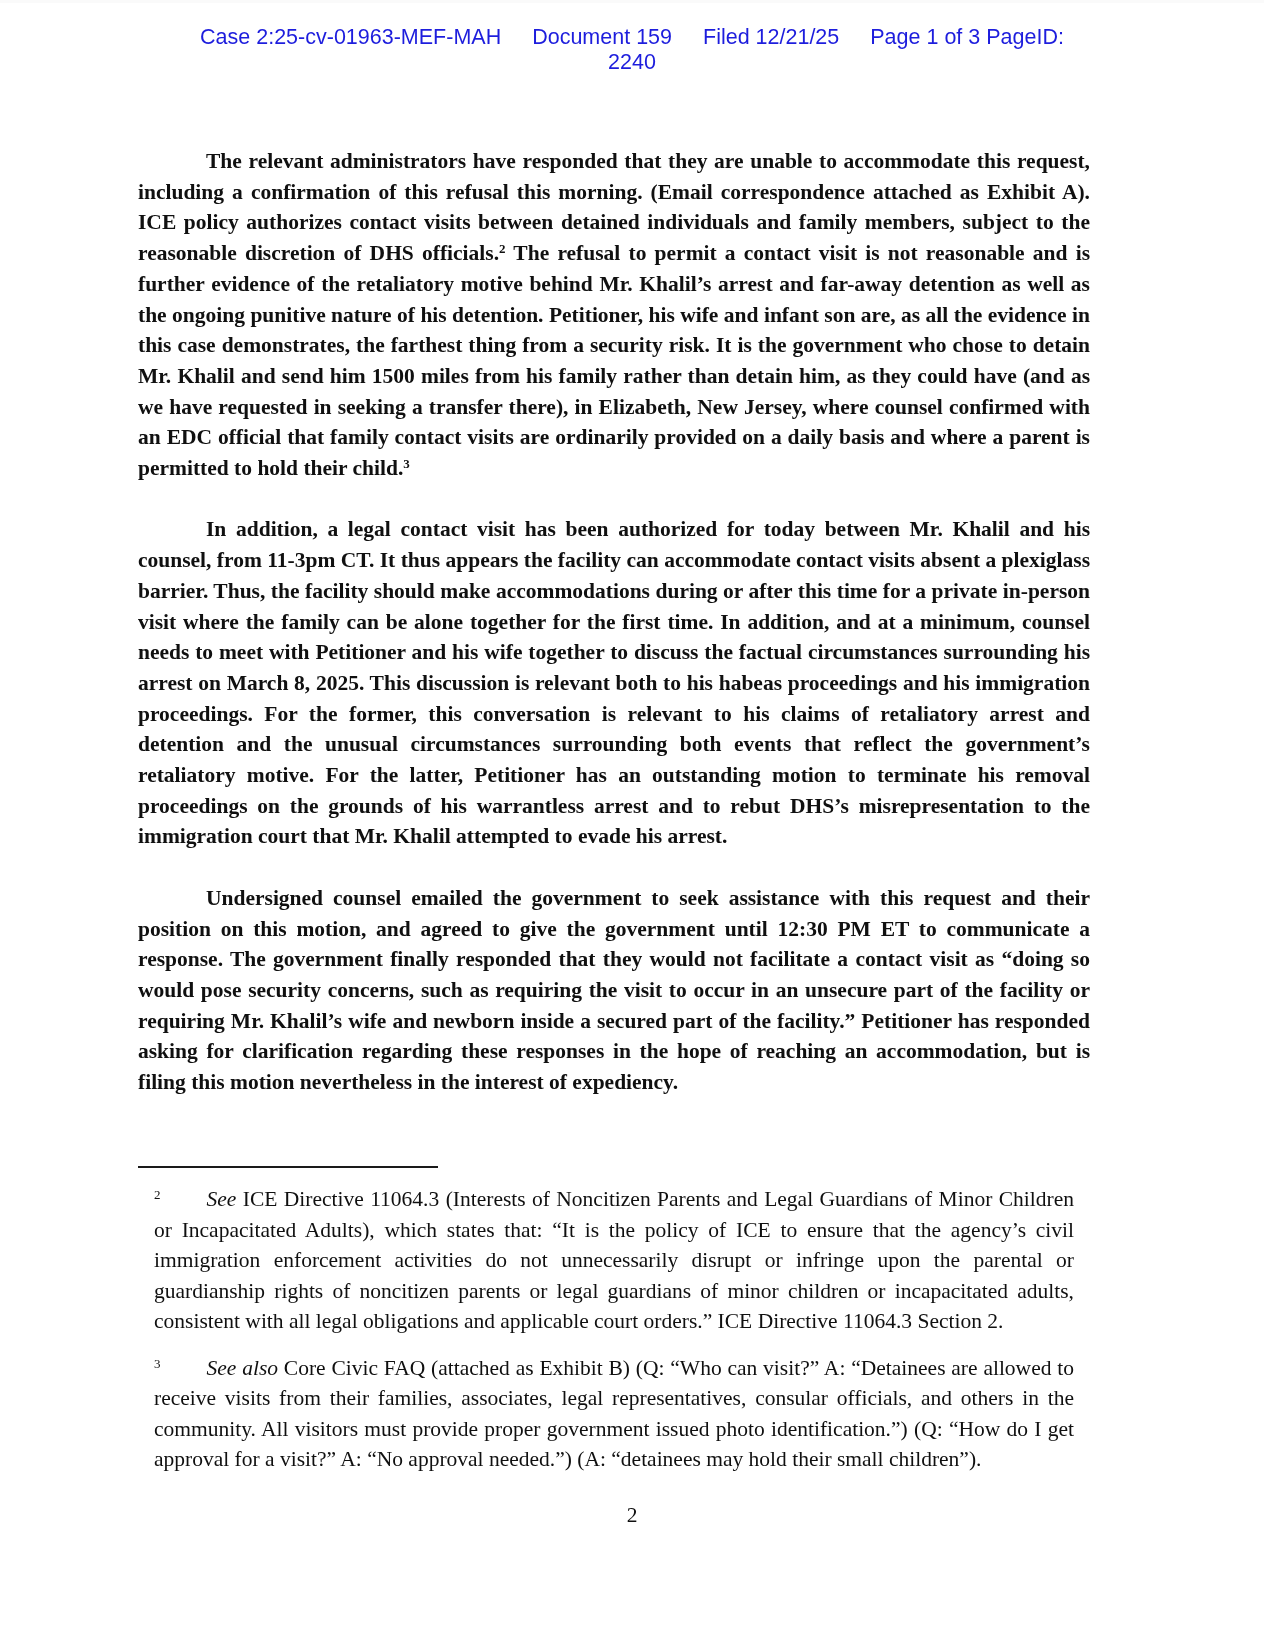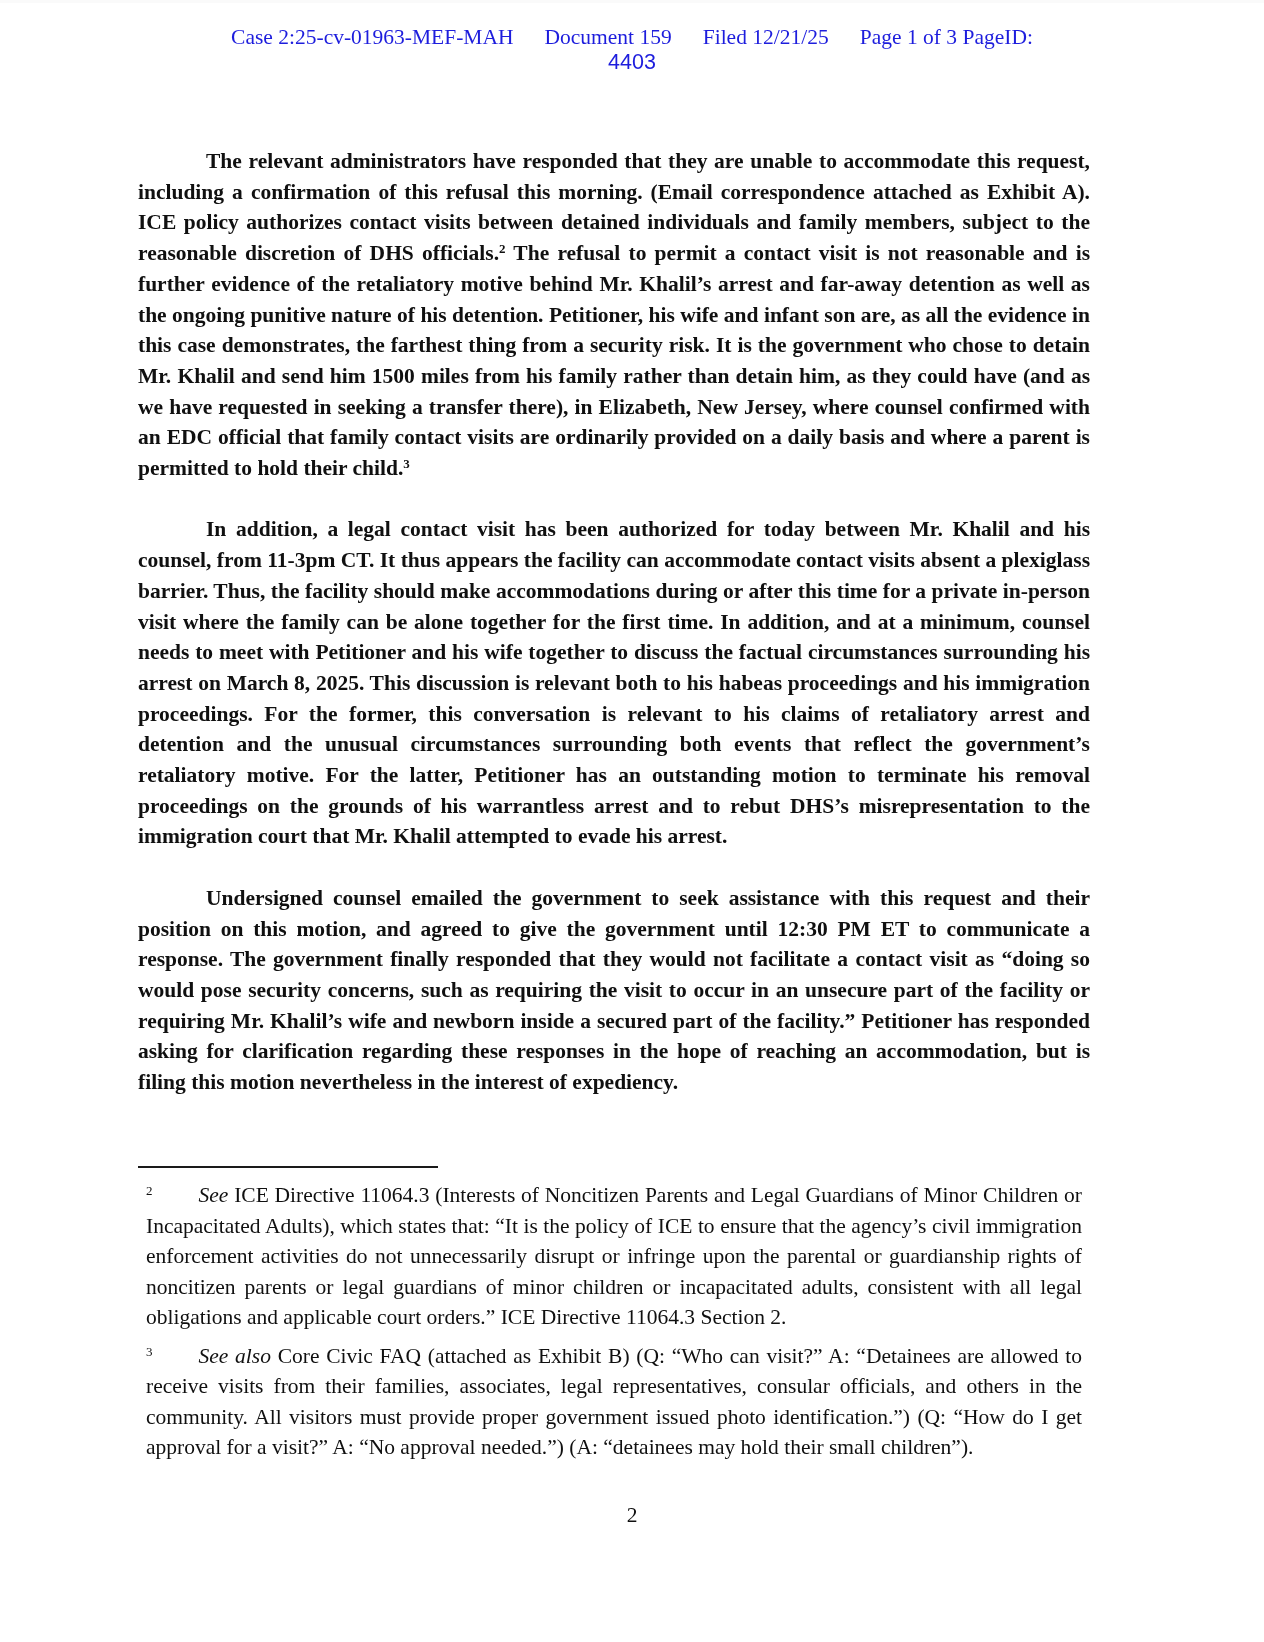--- a/index.html
+++ b/index.html
@@ -25,21 +25,20 @@
     font-family: "Liberation Sans", sans-serif;
     font-size: 21.5px;
     line-height: 25px;
     color: #1d1ddd;
   }
   .stamp-line1 {
     display: flex;
     justify-content: center;
     column-gap: 31px;
     white-space: nowrap;
-    font-family: Liberation Serif, serif;
   }
 
   
   .content {
     position: absolute;
     top: 143px;
     left: 138px;
     width: 952px;
     font-size: 21.5px;
     line-height: 30.7px;
@@ -62,21 +61,21 @@
     font-size: 21.5px;
     line-height: 30.5px;
     text-align: justify;
   }
   .fn-rule {
     width: 300px;
     height: 0;
     border-top: 2px solid #1a1a1a;
     margin-bottom: 12px;
   }
-  p.footnote { margin: 8px; text-indent: 0; }
+  p.footnote { margin: 16px; text-indent: 0; }
   .fn-marker {
     font-size: 13px;
     line-height: 0;
     vertical-align: 7px;
   }
   .fn-gap { display: inline-block; width: 46px; }
   .fn-lead { font-style: italic; }
 
   
   .page-number {
@@ -93,21 +92,21 @@
 
 <div class="page">
 
   <div class="stamp">
     <div class="stamp-line1">
       <span>Case 2:25-cv-01963-MEF-MAH</span>
       <span>Document 159</span>
       <span>Filed 12/21/25</span>
       <span>Page 1 of 3 PageID:</span>
     </div>
-    <div class="stamp-line2">4403</div>
+    <div class="stamp-line2">2240</div>
   </div>
 
   <div class="content">
     <p class="para"><span>The relevant administrators have responded that they are unable to accommodate this request, including a confirmation of this refusal this morning. (Email correspondence attached as Exhibit A). ICE policy authorizes contact visits between detained individuals and family members, subject to the reasonable discretion of DHS officials.</span><sup class="sup">2</sup><span> The refusal to permit a contact visit is not reasonable and is further evidence of the retaliatory motive behind Mr. Khalil’s arrest and far-away detention as well as the ongoing punitive nature of his detention. Petitioner, his wife and infant son are, as all the evidence in this case demonstrates, the farthest thing from a security risk. It is the government who chose to detain Mr. Khalil and send him 1500 miles from his family rather than detain him, as they could have (and as we have requested in seeking a transfer there), in Elizabeth, New Jersey, where counsel confirmed with an EDC official that family contact visits are ordinarily provided on a daily basis and where a parent is permitted to hold their child.</span><sup class="sup">3</sup></p>
     <p class="para">In addition, a legal contact visit has been authorized for today between Mr. Khalil and his counsel, from 11-3pm CT. It thus appears the facility can accommodate contact visits absent a plexiglass barrier. Thus, the facility should make accommodations during or after this time for a private in-person visit where the family can be alone together for the first time. In addition, and at a minimum, counsel needs to meet with Petitioner and his wife together to discuss the factual circumstances surrounding his arrest on March 8, 2025. This discussion is relevant both to his habeas proceedings and his immigration proceedings. For the former, this conversation is relevant to his claims of retaliatory arrest and detention and the unusual circumstances surrounding both events that reflect the government’s retaliatory motive. For the latter, Petitioner has an outstanding motion to terminate his removal proceedings on the grounds of his warrantless arrest and to rebut DHS’s misrepresentation to the immigration court that Mr. Khalil attempted to evade his arrest.</p>
     <p class="para">Undersigned counsel emailed the government to seek assistance with this request and their position on this motion, and agreed to give the government until 12:30 PM ET to communicate a response. The government finally responded that they would not facilitate a contact visit as “doing so would pose security concerns, such as requiring the visit to occur in an unsecure part of the facility or requiring Mr. Khalil’s wife and newborn inside a secured part of the facility.” Petitioner has responded asking for clarification regarding these responses in the hope of reaching an accommodation, but is filing this motion nevertheless in the interest of expediency.</p>
   </div>
 
   <div class="footnotes">
     <div class="fn-rule"></div>

